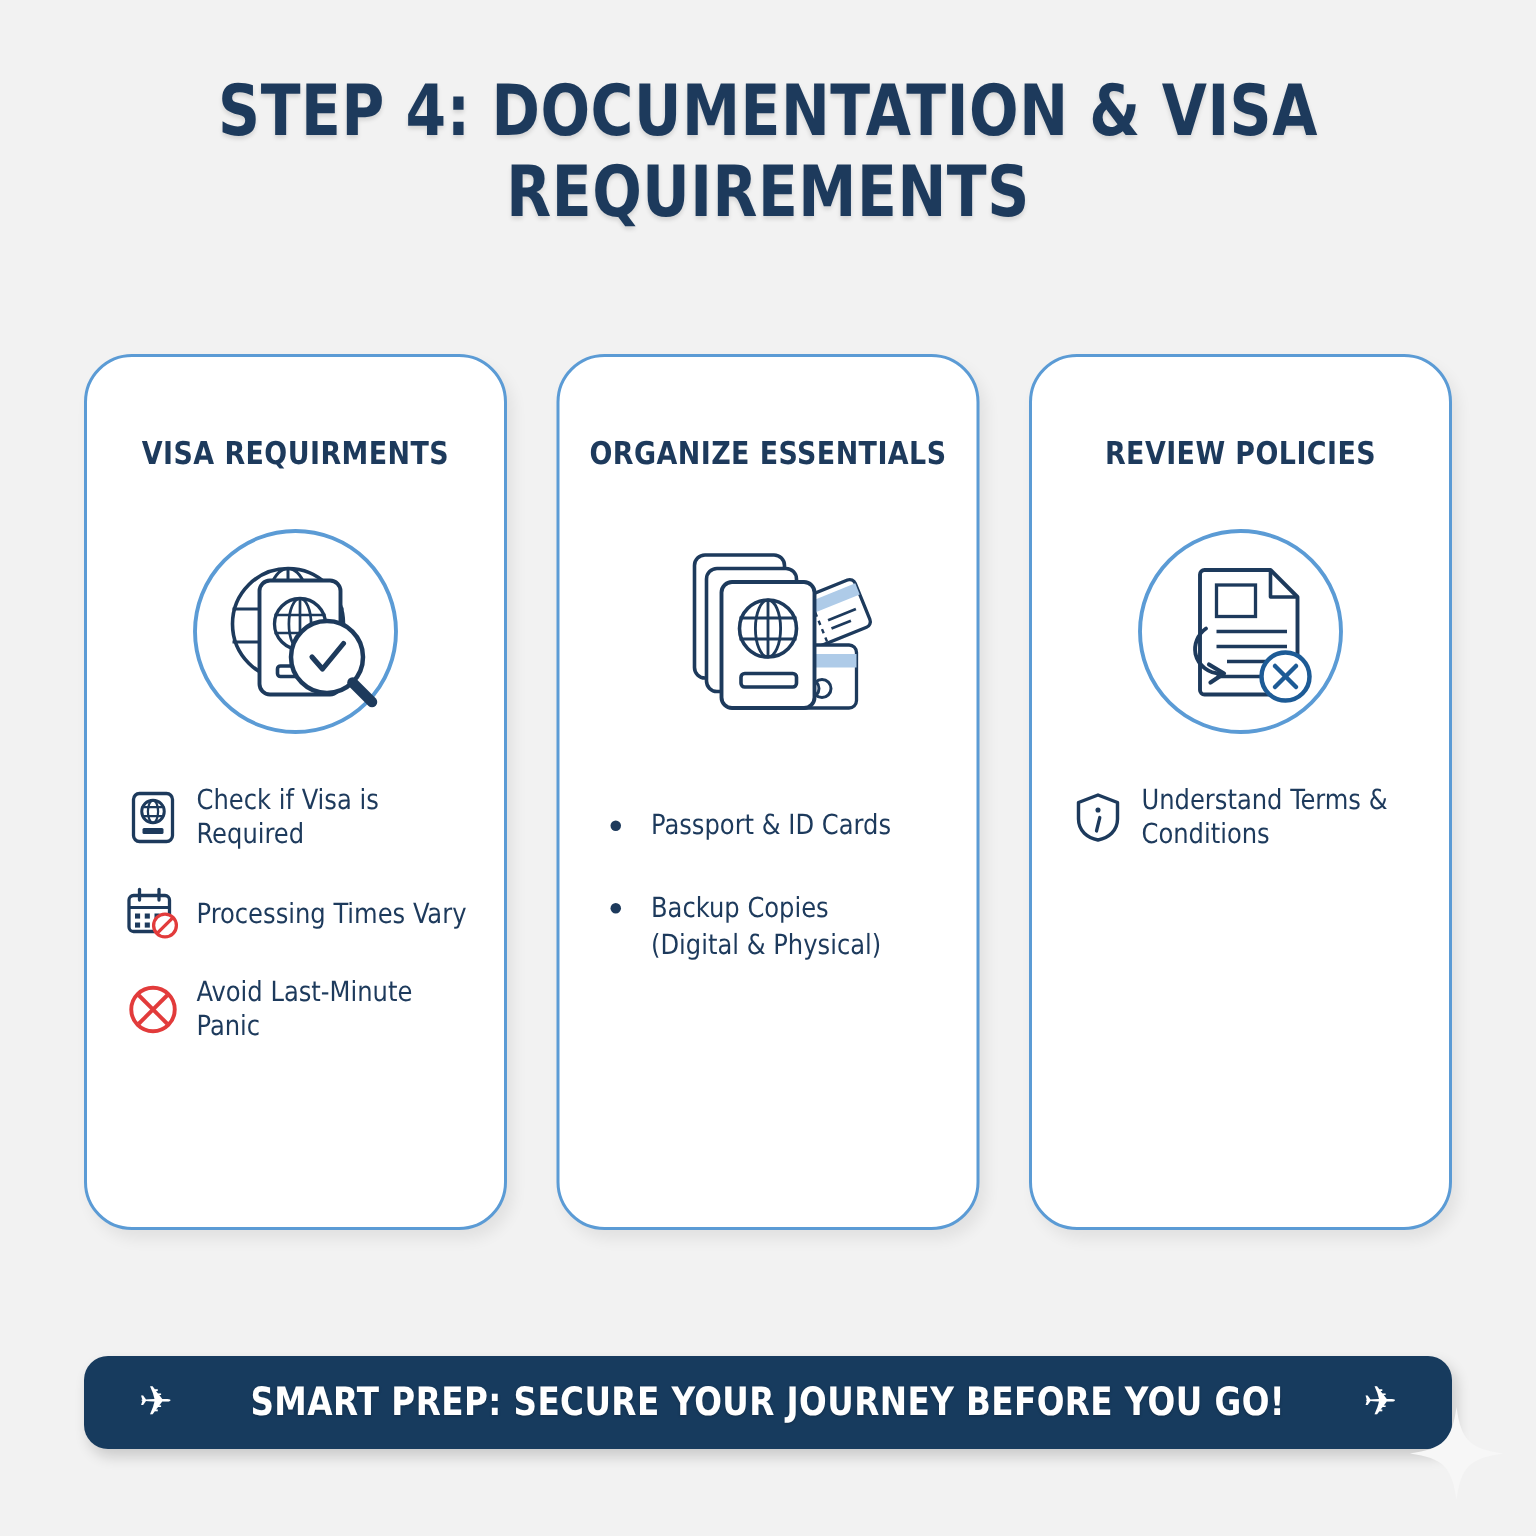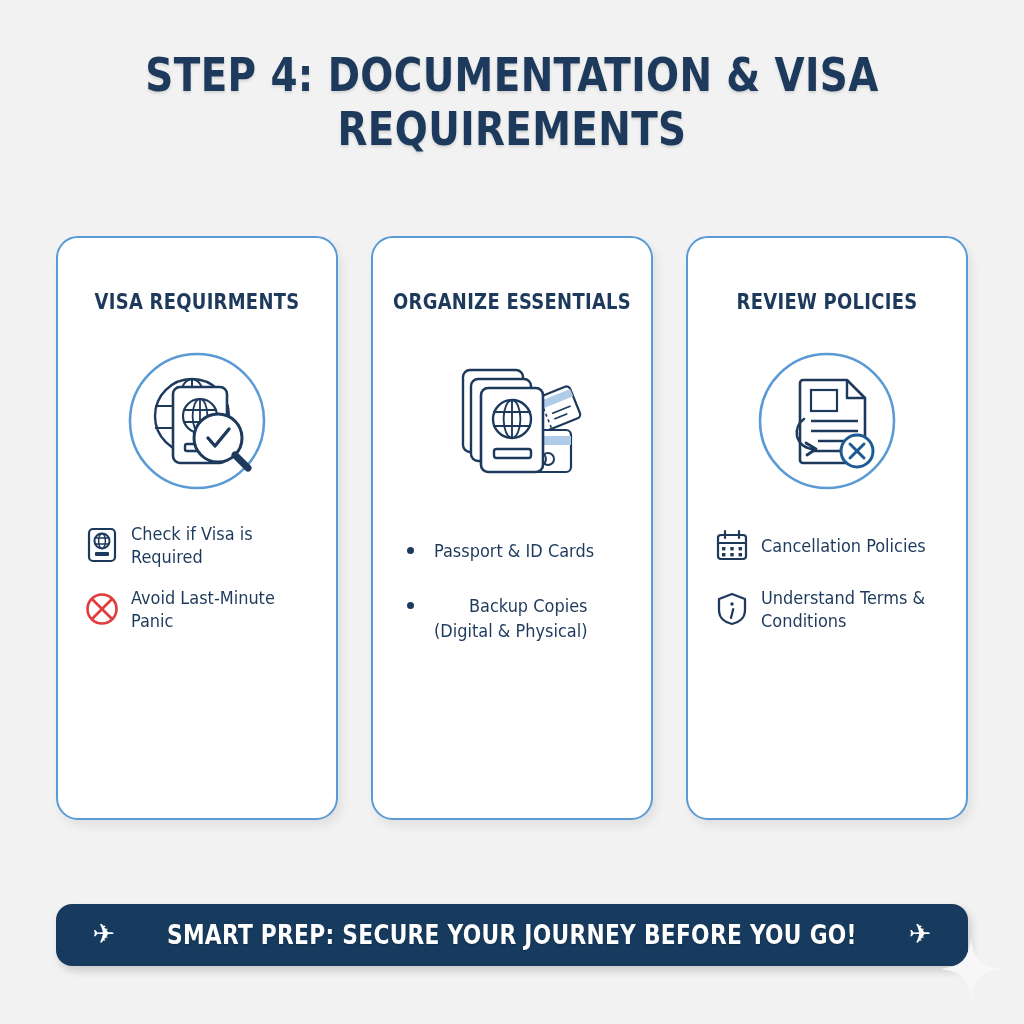--- a/index.html
+++ b/index.html
@@ -49,21 +49,21 @@
     height: 584px;
     display: flex;
     justify-content: space-between;
   }
   .card {
     width: 282px;
     height: 584px;
     box-sizing: border-box;
     background: #ffffff;
     border: 2px solid #5b9bd5;
-    border-radius: 22px;
+    border-radius: 32px;
     box-shadow: 4px 6px 10px rgba(0,0,0,0.07);
     position: relative;
     overflow: hidden;
   }
   .card-title {
     position: absolute;
     top: 52px;
     left: 0;
     width: 100%;
     text-align: center;
@@ -121,21 +121,20 @@
     transform: scaleX(0.97);
     transform-origin: 0 50%;
   }
 
   
   .bullet-list {
     position: absolute;
     left: 34px;
     right: 14px;
     top: 300px;
-    text-align: right;
   }
   .bullet-row {
     display: flex;
     align-items: flex-start;
     margin-bottom: 30px;
   }
   .bullet-dot {
     flex: 0 0 auto;
     width: 7px;
     height: 7px;
@@ -237,20 +236,38 @@
               <circle cx="15" cy="14" r="7.5" fill="none" stroke="#1d3a5c" stroke-width="2"></circle>
               <ellipse cx="15" cy="14" rx="3.4" ry="7.5" fill="none" stroke="#1d3a5c" stroke-width="1.5"></ellipse>
               <line x1="7.5" y1="11" x2="22.5" y2="11" stroke="#1d3a5c" stroke-width="1.5"></line>
               <line x1="7.5" y1="17" x2="22.5" y2="17" stroke="#1d3a5c" stroke-width="1.5"></line>
               <rect x="8" y="25" width="14" height="4" rx="1" fill="#1d3a5c"></rect>
             </svg>
           </span>
           <span class="li-text">Check if Visa is Required</span>
         </div>
 
+        <div class="icon-list-row">
+          <span class="li-icon">
+            <svg width="36" height="36" viewBox="0 0 36 36">
+              <rect x="2" y="6" width="27" height="24" rx="3" fill="none" stroke="#1d3a5c" stroke-width="2.2"></rect>
+              <line x1="2" y1="14" x2="29" y2="14" stroke="#1d3a5c" stroke-width="2"></line>
+              <line x1="9" y1="2" x2="9" y2="9" stroke="#1d3a5c" stroke-width="2.2" stroke-linecap="round"></line>
+              <line x1="22" y1="2" x2="22" y2="9" stroke="#1d3a5c" stroke-width="2.2" stroke-linecap="round"></line>
+              <rect x="6" y="18" width="3.4" height="3.4" fill="#1d3a5c"></rect>
+              <rect x="12.5" y="18" width="3.4" height="3.4" fill="#1d3a5c"></rect>
+              <rect x="19" y="18" width="3.4" height="3.4" fill="#1d3a5c"></rect>
+              <rect x="6" y="24" width="3.4" height="3.4" fill="#1d3a5c"></rect>
+              <rect x="12.5" y="24" width="3.4" height="3.4" fill="#1d3a5c"></rect>
+              <circle cx="26" cy="26" r="7.6" fill="#ffffff" stroke="#e23b3b" stroke-width="2.2"></circle>
+              <line x1="21.2" y1="30.8" x2="30.8" y2="21.2" stroke="#e23b3b" stroke-width="2.2"></line>
+            </svg>
+          </span>
+          <span class="li-text">Processing Times Vary</span>
+        </div>
 
         <div class="icon-list-row">
           <span class="li-icon">
             <svg width="34" height="34" viewBox="0 0 34 34">
               <circle cx="17" cy="17" r="14.5" fill="none" stroke="#e23b3b" stroke-width="2.6"></circle>
               <line x1="7.5" y1="7.5" x2="26.5" y2="26.5" stroke="#e23b3b" stroke-width="2.6"></line>
               <line x1="26.5" y1="7.5" x2="7.5" y2="26.5" stroke="#e23b3b" stroke-width="2.6"></line>
             </svg>
           </span>
           <span class="li-text">Avoid Last-Minute Panic</span>
@@ -322,37 +339,20 @@
           <path d="M48 69 a17 17 0 0 0 -7 17 a17 17 0 0 0 17 13" fill="none" stroke="#1d3a5c" stroke-width="2.6" stroke-linecap="round"></path>
           <path d="M50 93 l10 6 l-9 6" fill="none" stroke="#1d3a5c" stroke-width="2.8" stroke-linecap="round" stroke-linejoin="round"></path>
 
           <circle cx="101" cy="101" r="16" fill="#ffffff" stroke="#1d5b96" stroke-width="3"></circle>
           <line x1="94" y1="94" x2="108" y2="108" stroke="#1d5b96" stroke-width="3" stroke-linecap="round"></line>
           <line x1="108" y1="94" x2="94" y2="108" stroke="#1d5b96" stroke-width="3" stroke-linecap="round"></line>
         </svg>
       </div>
 
       <div class="icon-list">
-        <div class="icon-list-row">
-          <span class="li-icon">
-            <svg width="32" height="32" viewBox="0 0 32 32">
-              <rect x="2" y="6" width="28" height="24" rx="3" fill="none" stroke="#1d3a5c" stroke-width="2.2"></rect>
-              <line x1="2" y1="14" x2="30" y2="14" stroke="#1d3a5c" stroke-width="2"></line>
-              <line x1="9" y1="2" x2="9" y2="9" stroke="#1d3a5c" stroke-width="2.2" stroke-linecap="round"></line>
-              <line x1="23" y1="2" x2="23" y2="9" stroke="#1d3a5c" stroke-width="2.2" stroke-linecap="round"></line>
-              <rect x="6" y="18" width="3.4" height="3.4" fill="#1d3a5c"></rect>
-              <rect x="14.3" y="18" width="3.4" height="3.4" fill="#1d3a5c"></rect>
-              <rect x="22.6" y="18" width="3.4" height="3.4" fill="#1d3a5c"></rect>
-              <rect x="6" y="24" width="3.4" height="3.4" fill="#1d3a5c"></rect>
-              <rect x="14.3" y="24" width="3.4" height="3.4" fill="#1d3a5c"></rect>
-              <rect x="22.6" y="24" width="3.4" height="3.4" fill="#1d3a5c"></rect>
-            </svg>
-          </span>
-          <span class="li-text">Cancellation Policies</span>
-        </div>
 
 
         <div class="icon-list-row">
           <span class="li-icon">
             <svg width="30" height="34" viewBox="0 0 30 34">
               <path d="M15 2 L28 7 v11 c0 8 -6 12.5 -13 14 c-7 -1.5 -13 -6 -13 -14 V7 z" fill="none" stroke="#1d3a5c" stroke-width="2.3" stroke-linejoin="round"></path>
               <circle cx="15" cy="12" r="1.7" fill="#1d3a5c"></circle>
               <path d="M16.2 17 l-2.2 9" fill="none" stroke="#1d3a5c" stroke-width="2.2" stroke-linecap="round"></path>
             </svg>
           </span>

